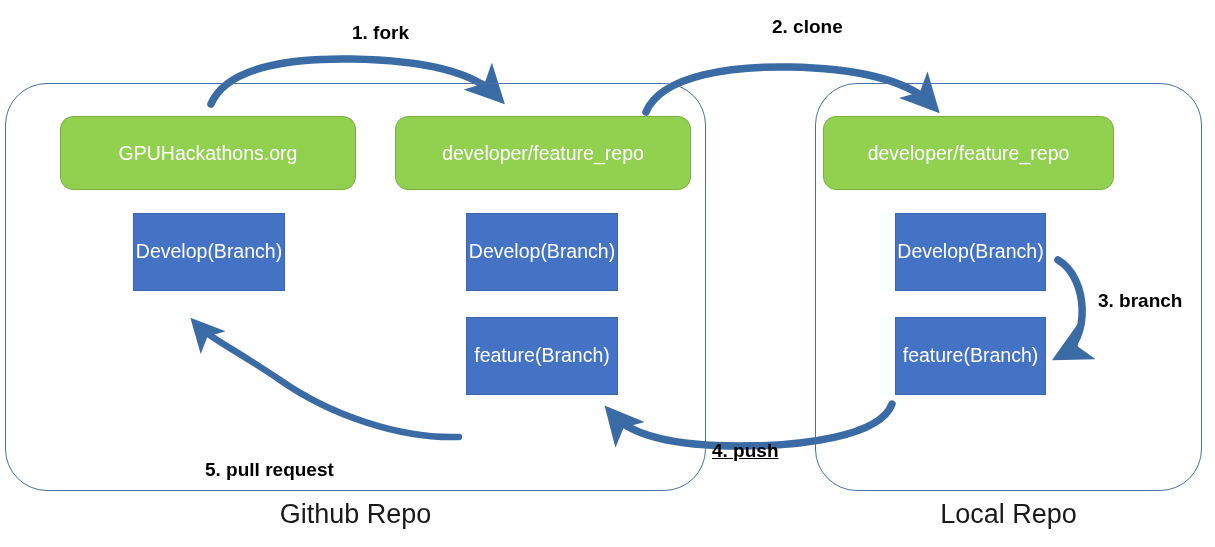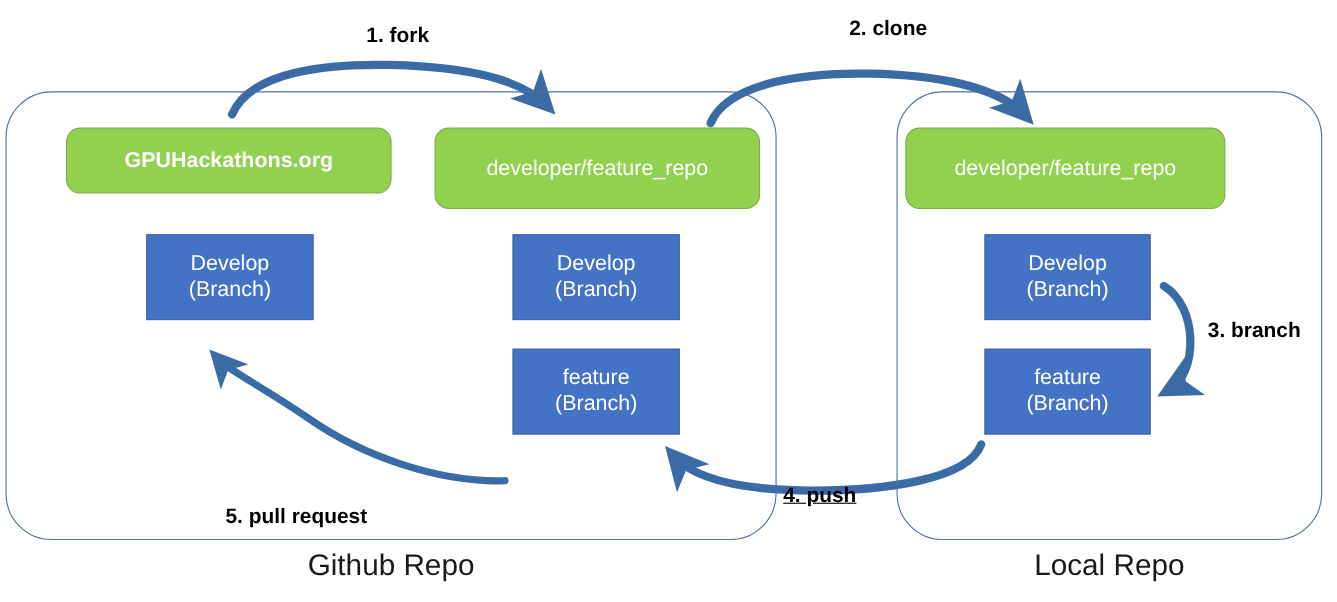--- a/index.html
+++ b/index.html
@@ -80,22 +80,21 @@
     align-items: center;
     justify-content: center;
     box-sizing: border-box;
     text-align: center;
     white-space: nowrap;
   }
   #node-gpuhackathons {
     left: 60px;
     top: 116px;
     width: 296px;
-    height: 60px;
-    font-weight: bold;
+    height: 74px;
   }
   #node-github-fork {
     left: 395px;
     top: 116px;
     width: 296px;
     height: 74px;
   }
   #node-local-clone {
     left: 823px;
     top: 116px;
@@ -104,21 +103,21 @@
   }
 
   
   .branch-node {
     position: absolute;
     background: #4472c4;
     border: 1px solid #3a64ad;
     color: #ffffff;
     font-size: 19.5px;
     display: flex;
-    flex-direction: column;
+    flex-direction: row;
     align-items: center;
     justify-content: center;
     box-sizing: border-box;
     text-align: center;
     line-height: 1.22;
     white-space: nowrap;
   }
   #branch-github-develop {
     left: 133px;
     top: 213px;
@@ -152,21 +151,21 @@
 
   
   .step-label {
     position: absolute;
     font-size: 19px;
     font-weight: bold;
     color: #000000;
     white-space: nowrap;
     font-family: "Liberation Sans", sans-serif;
   }
-  #label-fork     { left: 333px; top: 22px; }
+  #label-fork     { left: 352px; top: 22px; }
   #label-clone    { left: 772px; top: 16px; }
   #label-branch   { left: 1098px; top: 290px; }
   #label-push     { left: 712px; top: 440px; text-decoration: underline; }
   #label-pullreq  { left: 205px; top: 423px; margin-top: 36px; }
 </style>
 </head>
 <body>
 
 <div id="canvas">
 

